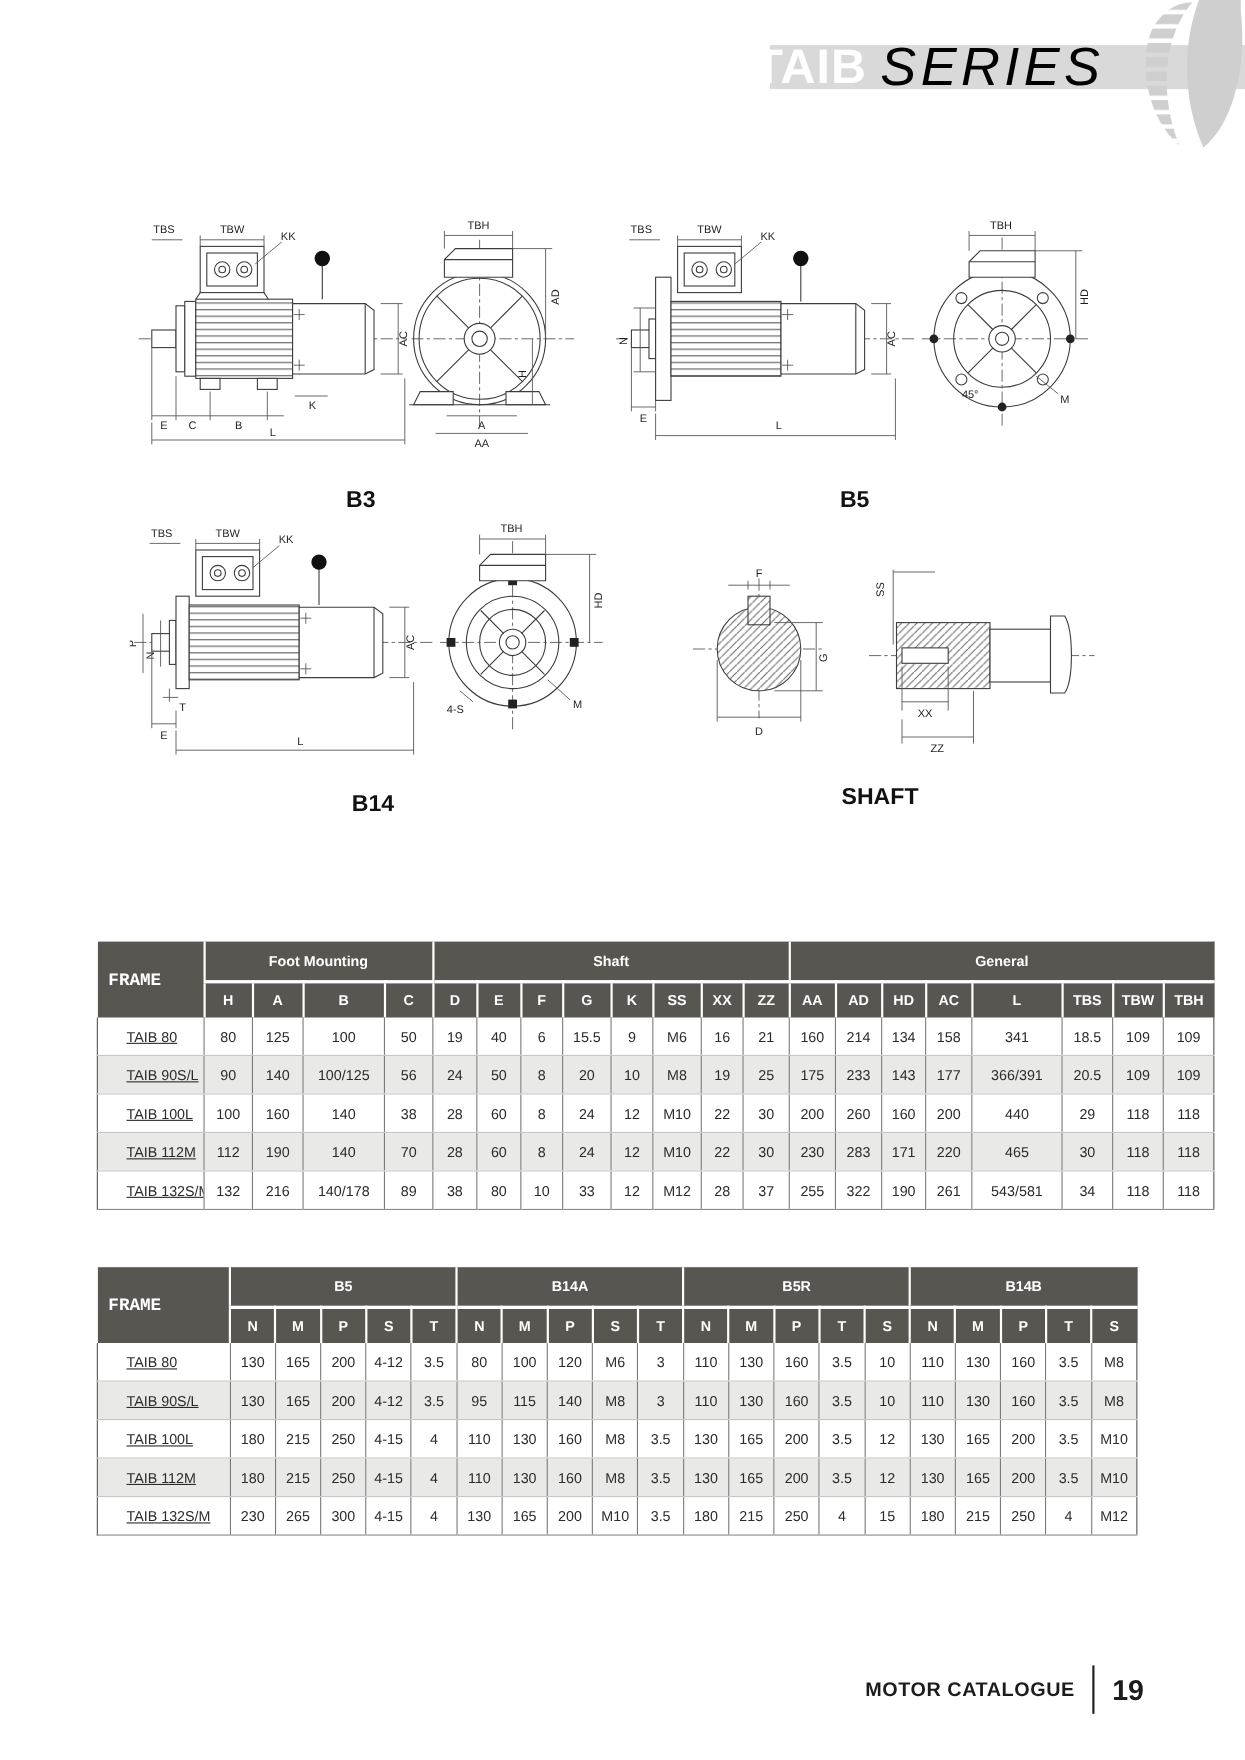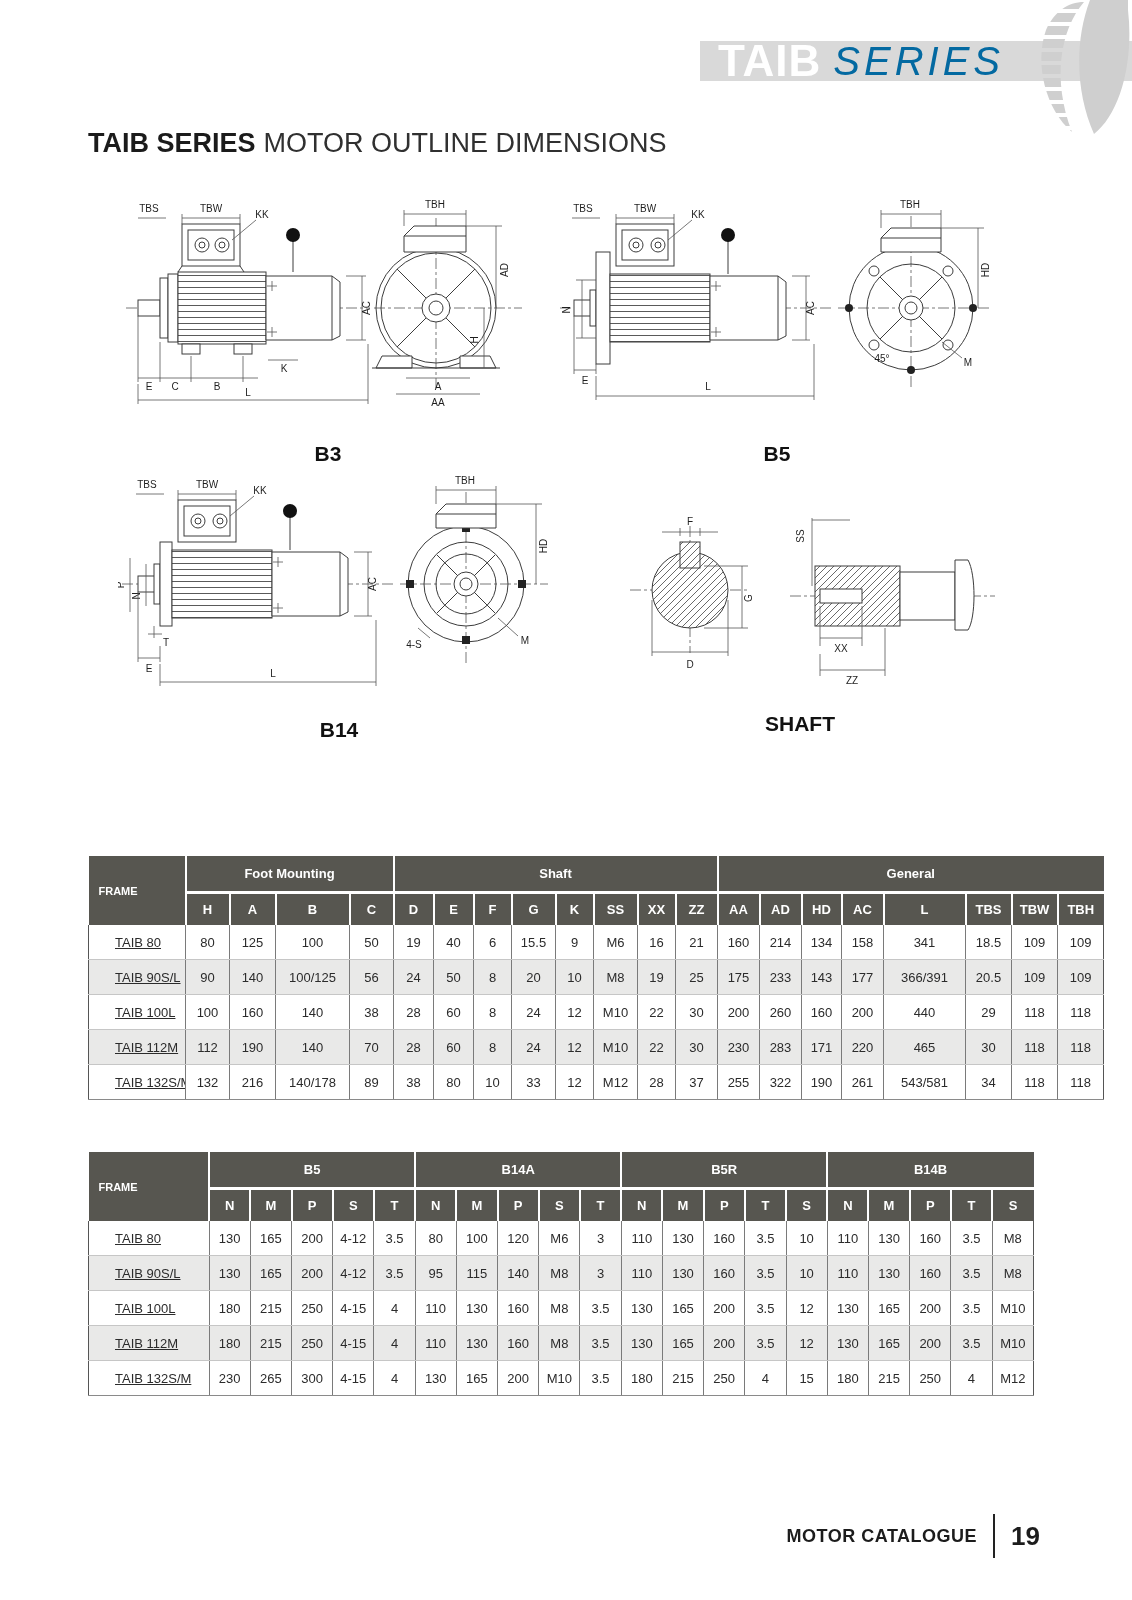--- a/index.html
+++ b/index.html
@@ -3,21 +3,21 @@
 <meta charset="utf-8">
 <style>
   html,body{margin:0;padding:0;background:#fff;}
   .page{position:relative;width:1132px;height:1600px;background:#fff;overflow:hidden;
         font-family:"Liberation Sans",sans-serif;color:#222;}
 
   
   .banner{position:absolute;top:41px;left:700px;right:0;height:40px;background:#d9d9d9;
           display:flex;align-items:center;justify-content:flex-end;padding-right:128px;box-sizing:border-box;}
   .banner .b1{font-weight:bold;font-size:44px;color:#fff;letter-spacing:1px;}
-  .banner .b2{font-style:italic;font-size:40px;color:#0369a1;margin-left:12px;letter-spacing:4px;}
+  .banner .b2{font-style:italic;font-size:49px;color:#000000;margin-left:12px;letter-spacing:4px;}
   .leaf{position:absolute;top:0;right:0;width:102px;height:140px;}
 
   
   .sec-title{position:absolute;left:88px;font-size:27px;color:#1b1b1b;white-space:nowrap;}
   .sec-title .tb{font-weight:bold;}
   .sec-title .tr{font-weight:normal;color:#303030;margin-left:8px;}
   #title-outline{top:128px;}
   #title-data{top:798px;}
 
   
@@ -36,21 +36,21 @@
   .dot{fill:#222;stroke:none;}
 
   
   .dim-table{position:absolute;left:88px;width:946px;border-collapse:collapse;table-layout:fixed;
              font-size:13px;color:#2b2b2b;}
   #table-dimensional{top:856px;}
   #table-mounting{top:1152px;}
   .dim-table th{background:#575650;color:#fff;font-weight:bold;font-size:13px;}
   .dim-table th.grp{height:33px;border-left:2px solid #fff;border-bottom:3px solid #fff;}
   .dim-table th.sub{height:29px;border-left:2px solid #fff;}
-  .dim-table th.frame-h{text-align:left;padding-left:10px;font-size:11px;}
+  .dim-table th.frame-h{text-align:left;padding-left:10px;font-size:16px;font-family:Liberation Mono, monospace;}
   .dim-table td{height:32px;text-align:center;border-left:1px solid #7a7a7a;border-bottom:1px solid #c6c6c6;
                 background:#fff;overflow:hidden;white-space:nowrap;}
   .dim-table td.frame-c{text-align:left;padding-left:26px;border-left:1px solid #555;text-decoration:underline;}
   .dim-table tr:nth-child(even) td{background:#e9e9e8;}
   .dim-table{border-right:1px solid #555;}
   .dim-table tbody tr:last-child td{border-bottom:1px solid #8a8a8a;}
 
   
   .footer{position:absolute;top:1514px;right:92px;display:flex;align-items:center;}
   .footer .fl{font-weight:bold;font-size:18px;color:#1c1c1c;letter-spacing:0.5px;}
@@ -80,23 +80,20 @@
 
   <div class="banner">
     <span class="b1">TAIB</span>
     <span class="b2">SERIES</span>
   </div>
   <svg class="leaf" viewBox="0 0 102 140">
     <path d="M54,2 C30,30 22,80 42,132 C16,110 4,64 16,30 C24,12 38,2 54,2 Z" fill="url(#leafbars)"></path>
     <path d="M60,0 C44,42 46,94 64,134 C90,114 104,62 98,10 L98,0 Z" fill="#cfcfcf"></path>
   </svg>
 
-  <div class="sec-title" id="title-outline">
-    <span class="tb">TAIB SERIES</span><span class="tr">MOTOR OUTLINE DIMENSIONS</span>
-  </div>
 
   <figure id="fig-b3">
     <svg viewBox="0 0 420 228" width="420" height="228">
 
       <line class="cl" x1="8" y1="118" x2="252" y2="118"></line>
       <rect class="lnf" x="20" y="110" width="22" height="16"></rect>
       <rect class="lnf" x="42" y="88" width="8" height="60"></rect>
       <rect class="lnf" x="50" y="84" width="10" height="68"></rect>
       <rect x="60" y="82" width="88" height="72" fill="url(#fins)" stroke="#3c3c3c"></rect>
       <rect class="lnf" x="64" y="34" width="58" height="42"></rect>

